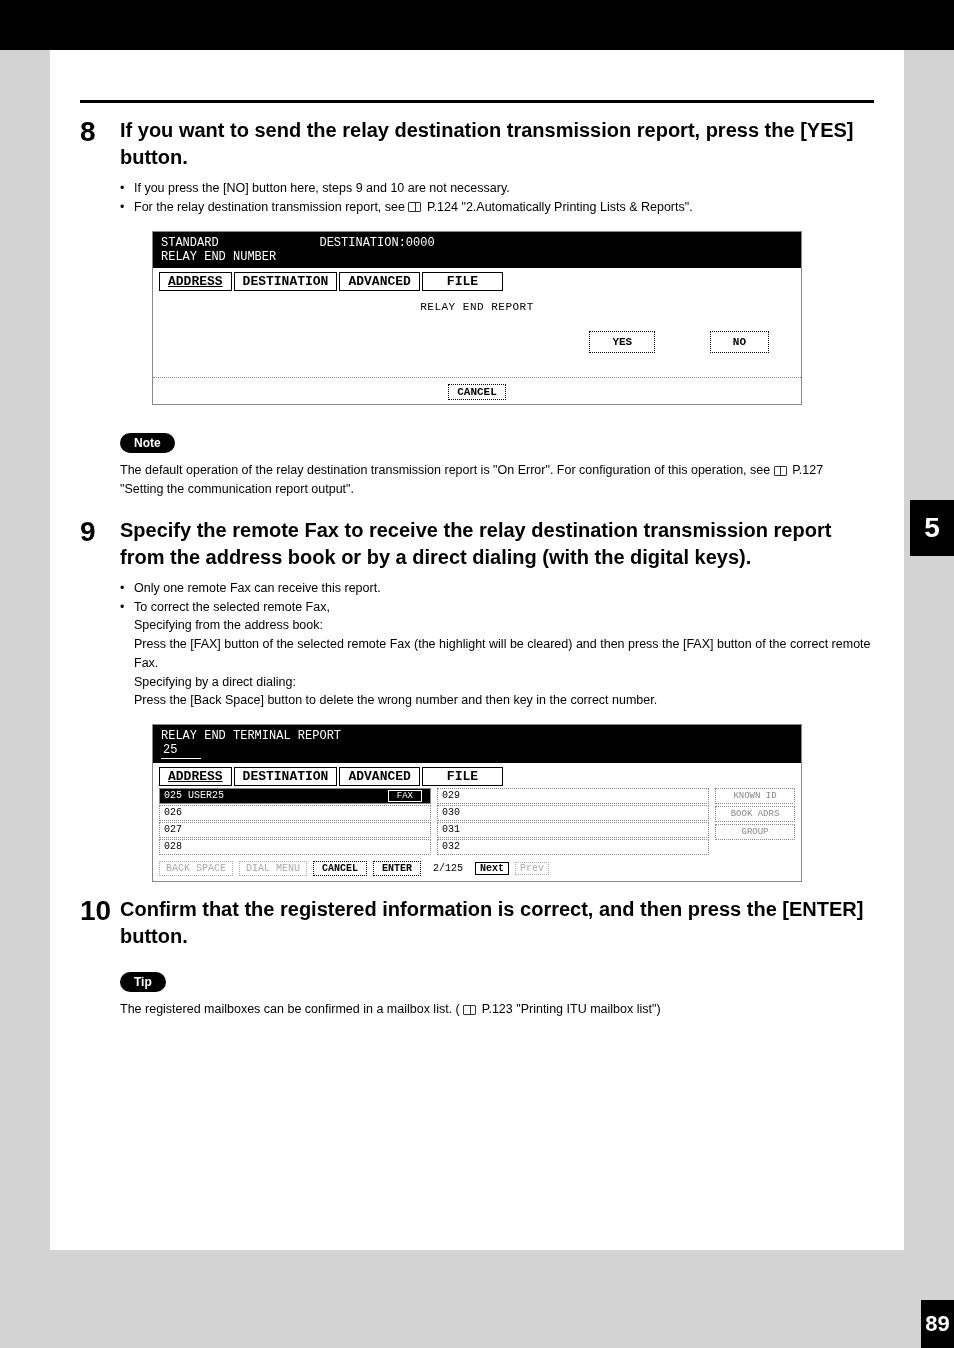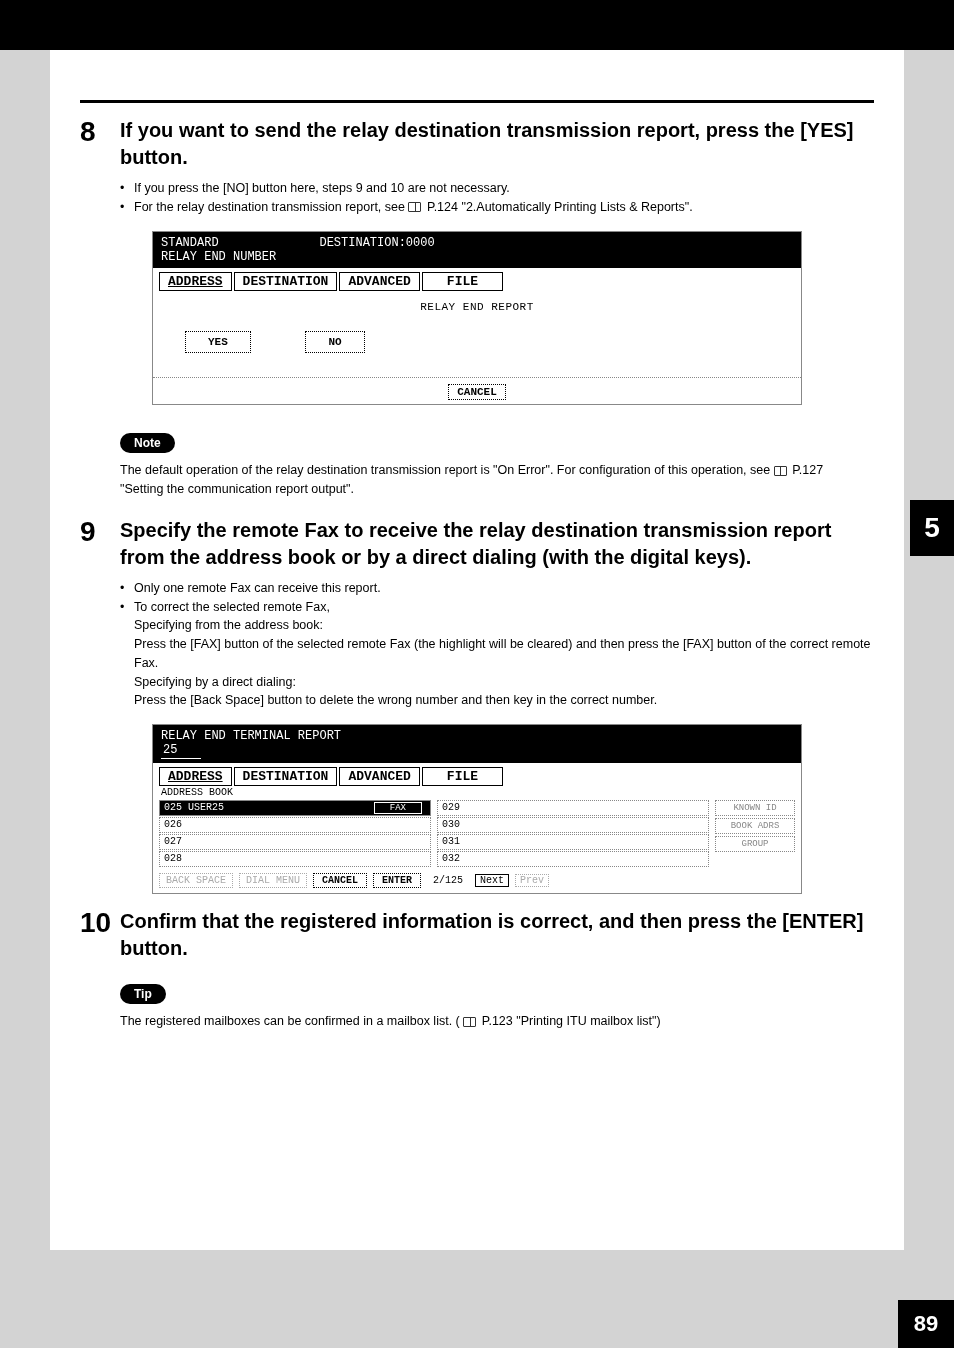--- a/index.html
+++ b/index.html
@@ -93,21 +93,21 @@
     font-size: 13px;
     text-align: center;
     background: #fff;
   }
   .tab.active { text-decoration: underline; }
   .tab.wide { padding: 1px 24px; }
   .screen-body {
     padding: 6px 8px 4px 8px;
   }
   .center-label { text-align: center; font-size: 11px; margin: 4px 0 18px 0; letter-spacing: 0.5px; }
-  .btn-row { text-align: left; margin-bottom: 18px; }
+  .btn-row { text-align: right; margin-bottom: 18px; }
   .scr-btn {
     display: inline-block;
     border: 1px dotted #000;
     padding: 4px 22px;
     margin: 0 24px;
     font-weight: bold;
     font-size: 11px;
   }
   .dotted-divider { border-top: 1px dotted #888; margin: 2px 0; }
   .bottom-btn-row { text-align: center; padding: 4px 0; }
@@ -161,21 +161,21 @@
     margin-bottom: 1px;
     font-size: 10px;
     height: 16px;
     display: flex;
     align-items: center;
     justify-content: space-between;
   }
   .ab-row.selected { background: #000; color: #fff; border-style: solid; }
   .fax-chip {
     border: 1px solid #fff;
-    padding: 0 15px;
+    padding: 0 8px;
     font-size: 9px;
     margin-right: 4px;
   }
   .ab-side { width: 80px; flex: none; }
   .side-btn {
     border: 1px dotted #888;
     text-align: center;
     font-size: 9px;
     padding: 2px 2px;
     margin-bottom: 2px;
@@ -185,41 +185,41 @@
     display: flex;
     align-items: center;
     justify-content: flex-start;
     gap: 6px;
     padding: 3px 6px 5px 6px;
     font-size: 10px;
   }
   .ghost-btn { border: 1px dotted #aaa; color: #aaa; padding: 1px 6px; font-size: 10px; }
   .solid-btn { border: 1px dotted #000; padding: 1px 8px; font-weight: bold; font-size: 10px; }
   .page-ind { margin: 0 6px; }
-  .nav-btn { border: 1px solid #000; padding: 0 4px; font-size: 10px; font-weight: normal; }
+  .nav-btn { border: 1px solid #000; padding: 0 4px; font-size: 10px; font-weight: bold; }
   .nav-btn.disabled { border: 1px dotted #aaa; color: #aaa; font-weight: normal; }
   .side-tab {
     position: absolute;
     right: 0;
     top: 500px;
     width: 44px;
     height: 56px;
     background: #000;
     color: #fff;
     font-size: 28px;
     font-weight: bold;
     display: flex;
     align-items: center;
     justify-content: center;
   }
   .page-num-box {
     position: absolute;
     right: 0;
     bottom: 0;
-    width: 56px;
+    width: 33px;
     height: 48px;
     background: #000;
     color: #fff;
     font-size: 22px;
     font-weight: bold;
     display: flex;
     align-items: center;
     justify-content: center;
     margin-top: 28px;
   }
@@ -298,21 +298,20 @@
       <div>
         <span class="entry-line">25</span>
       </div>
     </div>
     <div class="tabrow">
       <div class="tab active">ADDRESS</div>
       <div class="tab">DESTINATION</div>
       <div class="tab">ADVANCED</div>
       <div class="tab wide">FILE</div>
     </div>
-    <div class="ab-label">ADDRESS BOOK</div>
     <div class="ab-grid">
       <div class="ab-col">
         <div class="ab-row selected">
           <span><span>025</span> <span>USER25</span></span>
           <span class="fax-chip">FAX</span>
         </div>
         <div class="ab-row">
             <span>026</span>
           </div>
         <div class="ab-row">

